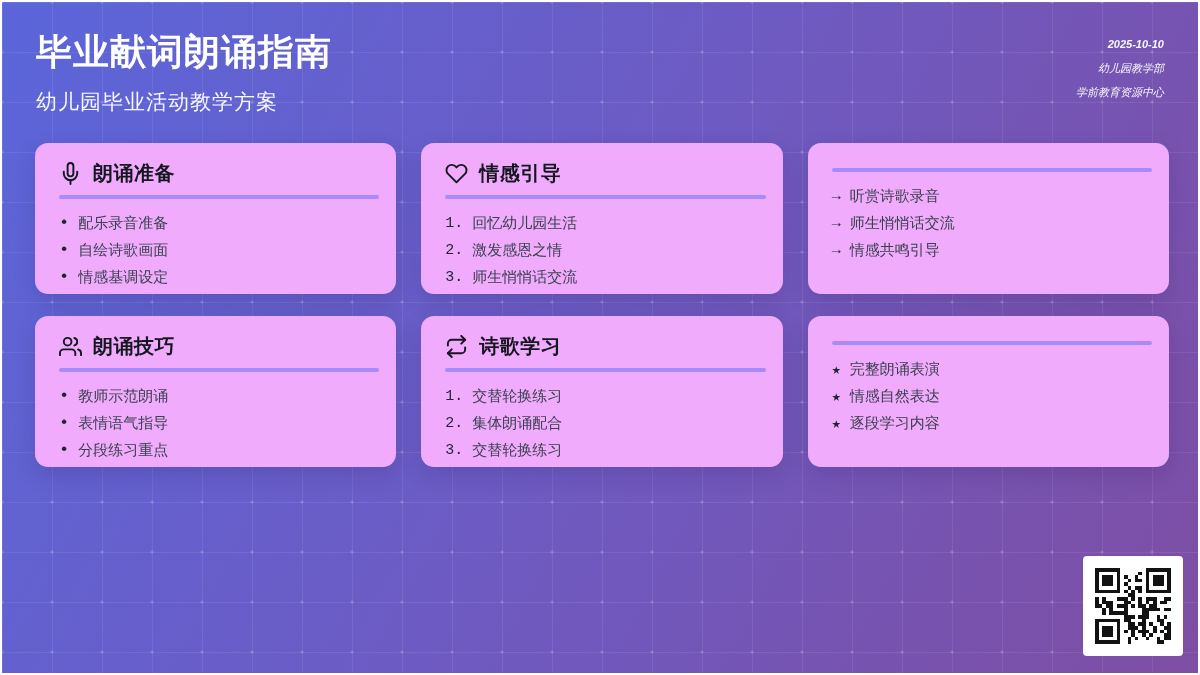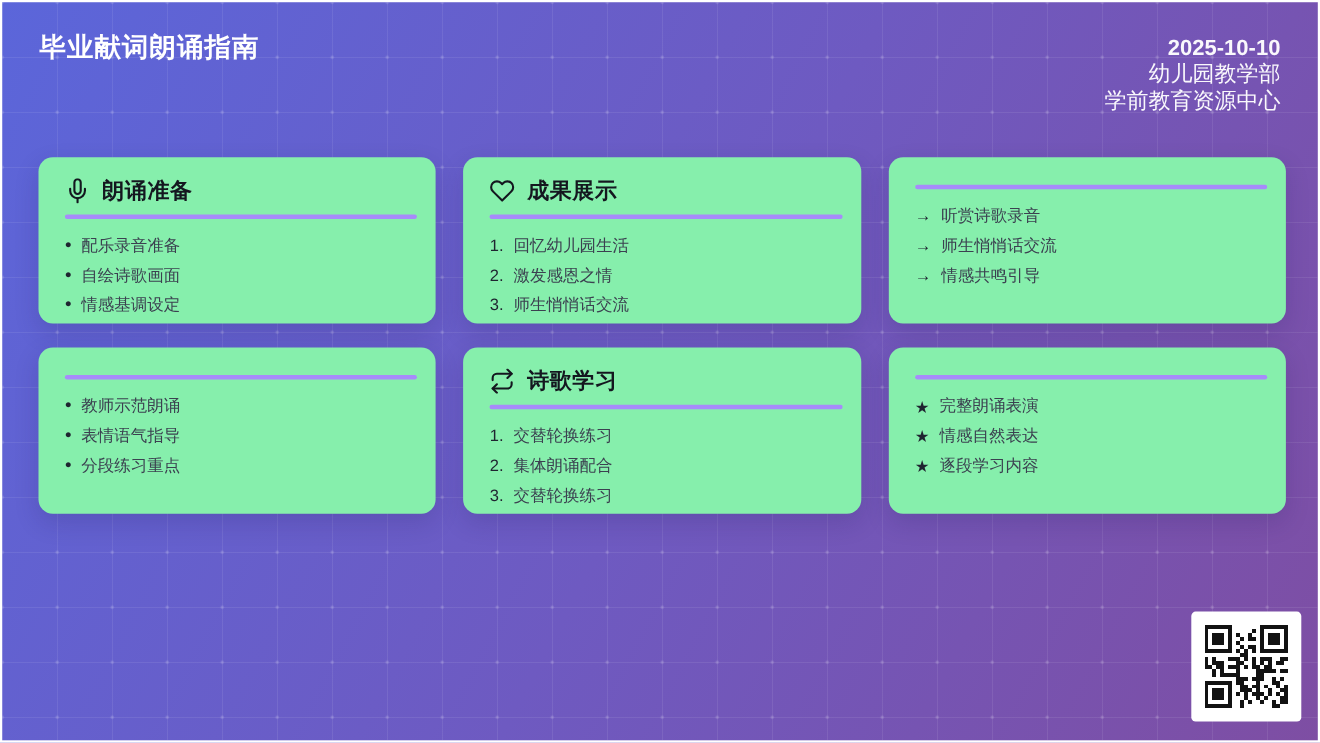--- a/index.html
+++ b/index.html
@@ -13,35 +13,36 @@
   .bg-grid{
     position:absolute;inset:0;pointer-events:none;
     background-image:
       repeating-linear-gradient(to right, rgba(255,255,255,.08) 0 1px, transparent 1px 50px),
       repeating-linear-gradient(to bottom, rgba(255,255,255,.08) 0 1px, transparent 1px 50px),
       radial-gradient(circle, rgba(255,255,255,.16) 1.2px, transparent 2px);
     background-size:auto,auto,50px 50px;
     background-position:0 0,0 0,25px 25px;
   }
   .header-left{position:absolute;left:34px;top:28px;color:#ffffff;}
-  .page-title{font-size:24px;font-weight:700;letter-spacing:1px;line-height:1.2;}
+  .page-title{font-size:36px;font-weight:700;letter-spacing:1px;line-height:1.2;}
   .page-subtitle{font-size:21px;font-weight:400;margin-top:15px;color:rgba(255,255,255,.95);letter-spacing:1px;}
   .header-right{position:absolute;right:34px;top:30px;text-align:right;color:rgba(255,255,255,.96);}
-  .meta-line{font-size:20px;line-height:24px;}
+  .meta-line{font-size:11px;line-height:24px;font-style:italic;}
   .meta-date{font-weight:600;}
 
   .grid{
     position:absolute;left:33px;top:141px;width:1134px;
     display:grid;grid-template-columns:repeat(3,1fr);
     column-gap:25px;row-gap:22px;
   }
   .card{
-    height:151px;background:#86efac;border-radius:13px;
+    height:151px;background:#f0abfc;border-radius:13px;
     padding:17px 17px 0 24px;box-sizing:border-box;
     box-shadow:0 8px 22px rgba(28,20,80,.16);
+    font-family:Liberation Mono, monospace;
   }
   .card-head{display:flex;align-items:center;gap:11px;}
   .card-head svg{flex:0 0 auto;display:block;}
   .card-title{font-size:20px;font-weight:700;color:#14171f;letter-spacing:.5px;}
   .card-underline{height:4px;background:#a78bfa;border-radius:2px;margin-top:8px;}
   .items{margin-top:11px;}
   .item{display:flex;align-items:center;font-size:15px;color:#3b4150;height:27px;}
   .marker{color:#1f2430;margin-right:9px;white-space:pre;}
   .marker.bullet{font-size:17px;line-height:1;transform:translateY(-1px);}
 
@@ -51,20 +52,21 @@
     display:flex;align-items:center;justify-content:center;
   }
 </style>
 </head>
 <body>
 
 <div class="bg-grid"></div>
 
 <div class="header-left">
   <div class="page-title">毕业献词朗诵指南</div>
+  <div class="page-subtitle">幼儿园毕业活动教学方案</div>
 </div>
 
 <div class="header-right">
   <div class="meta-line meta-date">2025-10-10</div>
   <div class="meta-line">幼儿园教学部</div>
   <div class="meta-line">学前教育资源中心</div>
 </div>
 
 <div class="grid">
 
@@ -96,21 +98,21 @@
     </div>
   </div>
 
   <div class="card">
     <div class="card-head">
       <span>
         <svg width="23" height="23" viewBox="0 0 24 24" fill="none" stroke="#14171f" stroke-width="2" stroke-linecap="round" stroke-linejoin="round">
             <path d="M20.84 4.61a5.5 5.5 0 0 0-7.78 0L12 5.67l-1.06-1.06a5.5 5.5 0 0 0-7.78 7.78l1.06 1.06L12 21.23l7.78-7.78 1.06-1.06a5.5 5.5 0 0 0 0-7.78z"></path>
           </svg>
       </span>
-      <span class="card-title">成果展示</span>
+      <span class="card-title">情感引导</span>
     </div>
     <div class="card-underline"></div>
     <div class="items">
       <div class="item">
           <span class="marker">1.</span>
           <span>回忆幼儿园生活</span>
         </div>
       <div class="item">
           <span class="marker">2.</span>
           <span>激发感恩之情</span>
@@ -134,20 +136,31 @@
           <span>师生悄悄话交流</span>
         </div>
       <div class="item">
           <span class="marker">→</span>
           <span>情感共鸣引导</span>
         </div>
     </div>
   </div>
 
   <div class="card">
+    <div class="card-head">
+      <span>
+        <svg width="23" height="23" viewBox="0 0 24 24" fill="none" stroke="#14171f" stroke-width="2" stroke-linecap="round" stroke-linejoin="round">
+            <path d="M17 21v-2a4 4 0 0 0-4-4H5a4 4 0 0 0-4 4v2"></path>
+            <circle cx="9" cy="7" r="4"></circle>
+            <path d="M23 21v-2a4 4 0 0 0-3-3.87"></path>
+            <path d="M16 3.13a4 4 0 0 1 0 7.75"></path>
+          </svg>
+      </span>
+      <span class="card-title">朗诵技巧</span>
+    </div>
     <div class="card-underline"></div>
     <div class="items">
       <div class="item">
           <span class="marker bullet">•</span>
           <span>教师示范朗诵</span>
         </div>
       <div class="item">
           <span class="marker bullet">•</span>
           <span>表情语气指导</span>
         </div>

